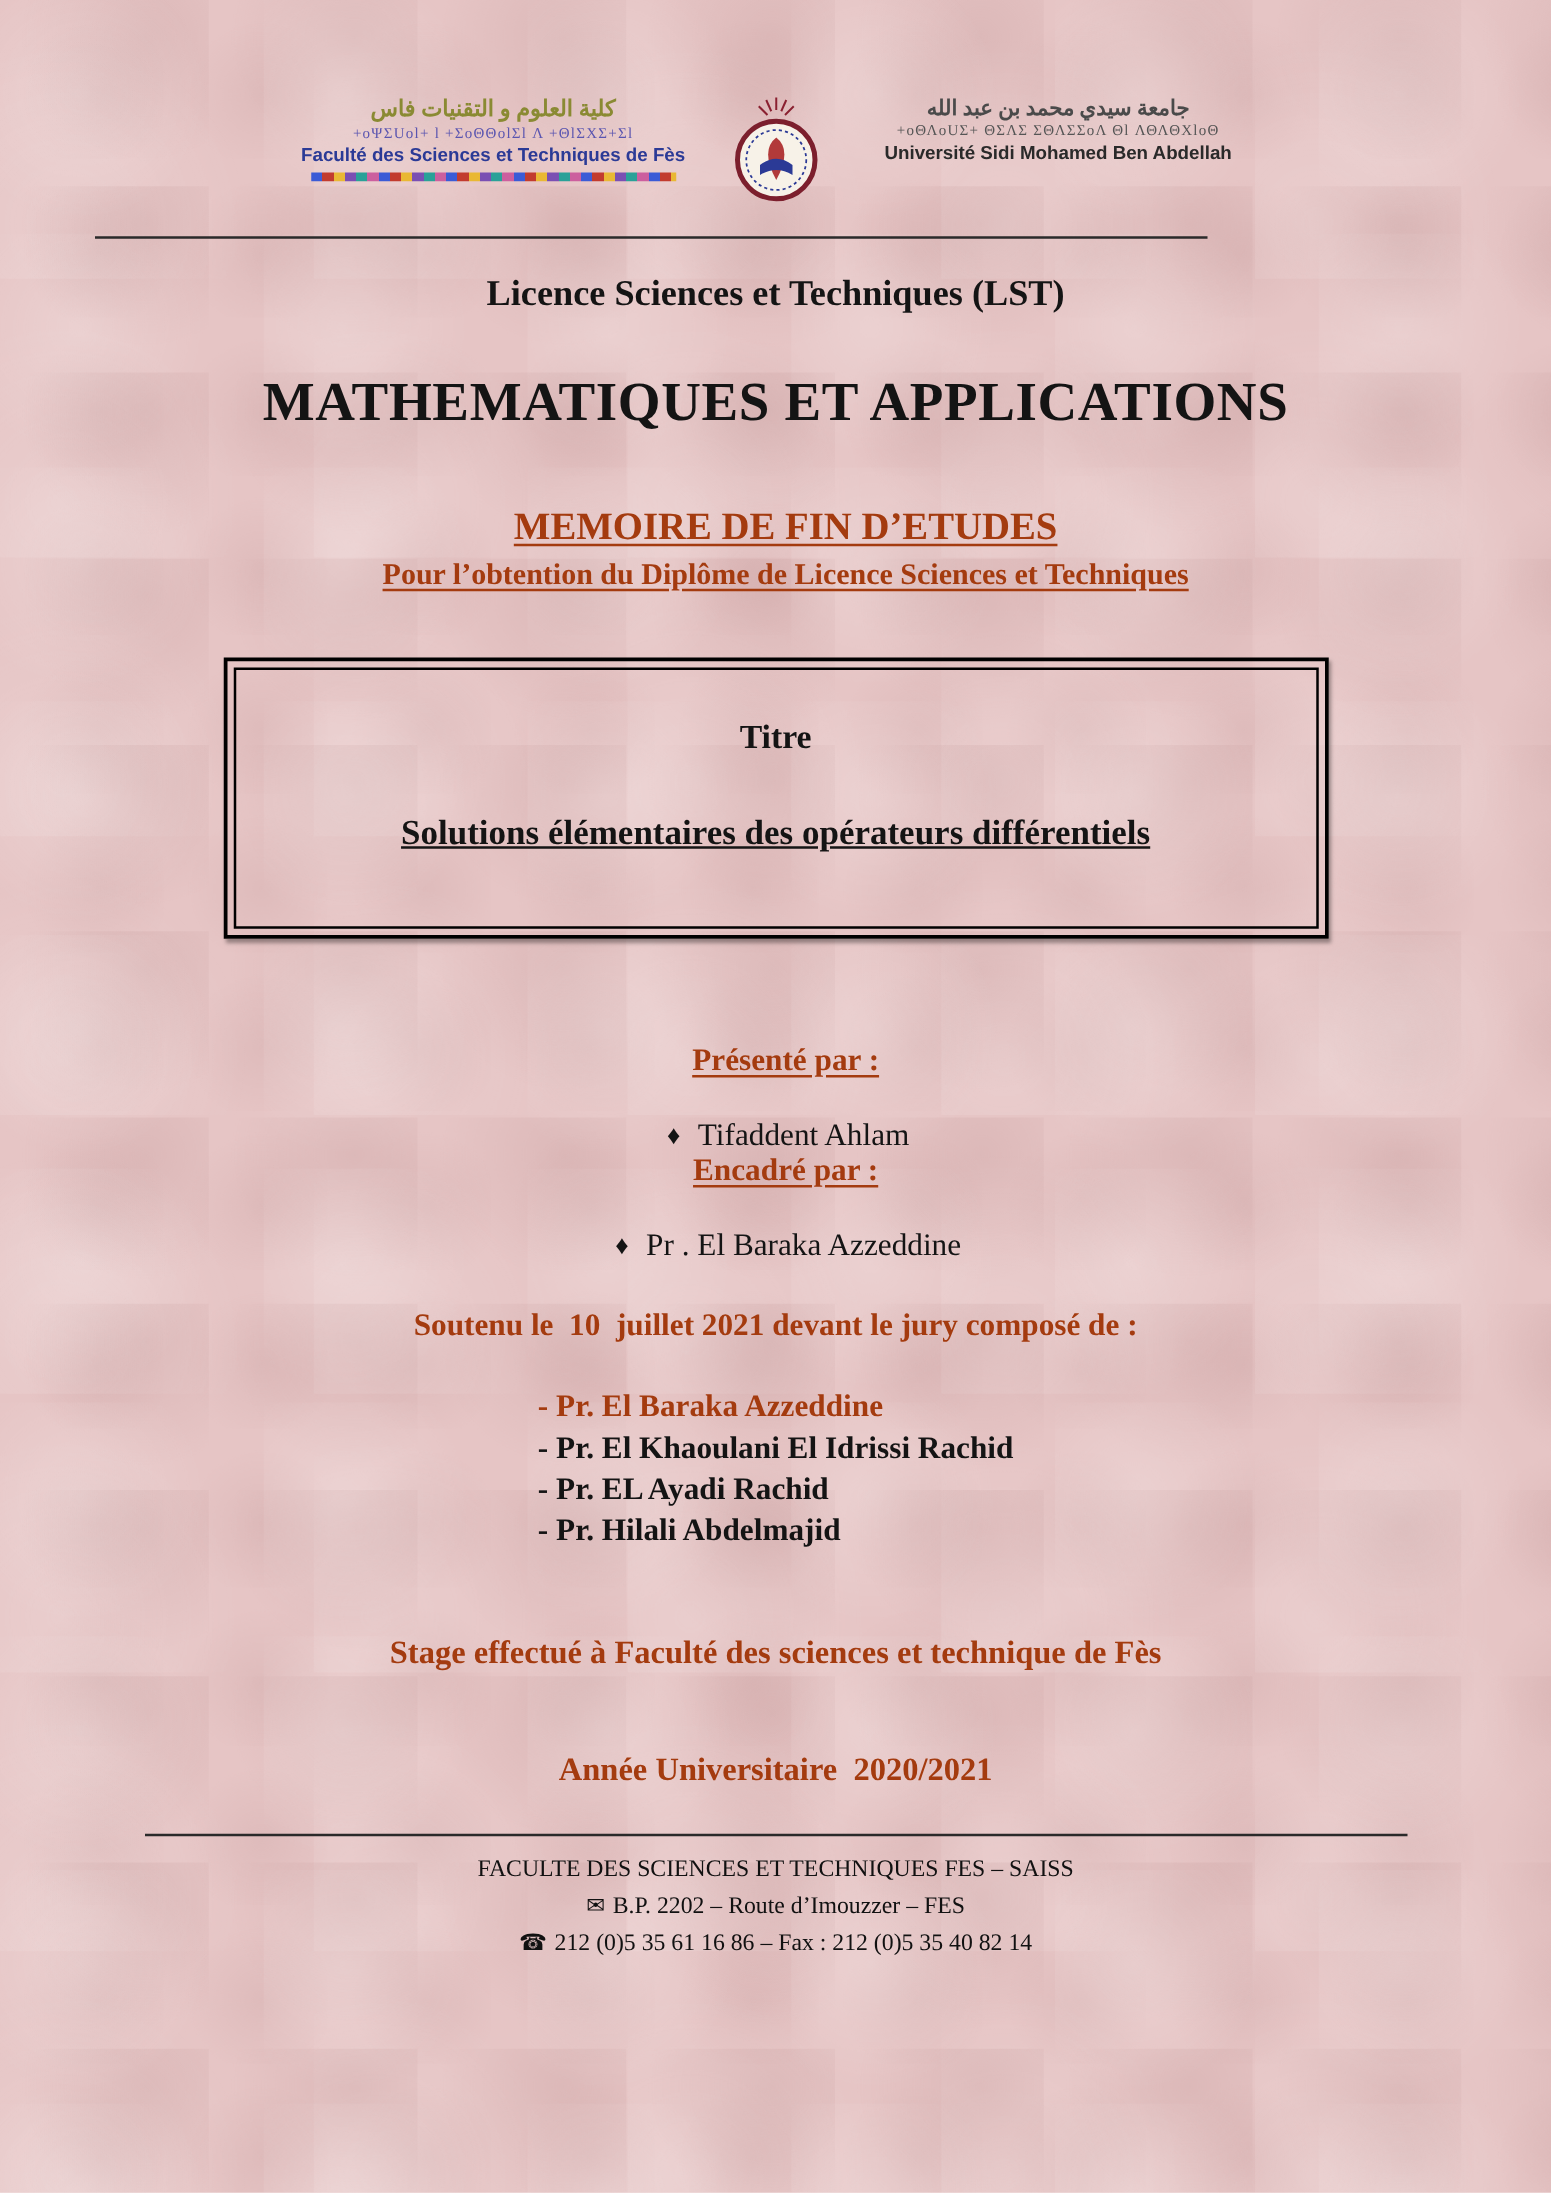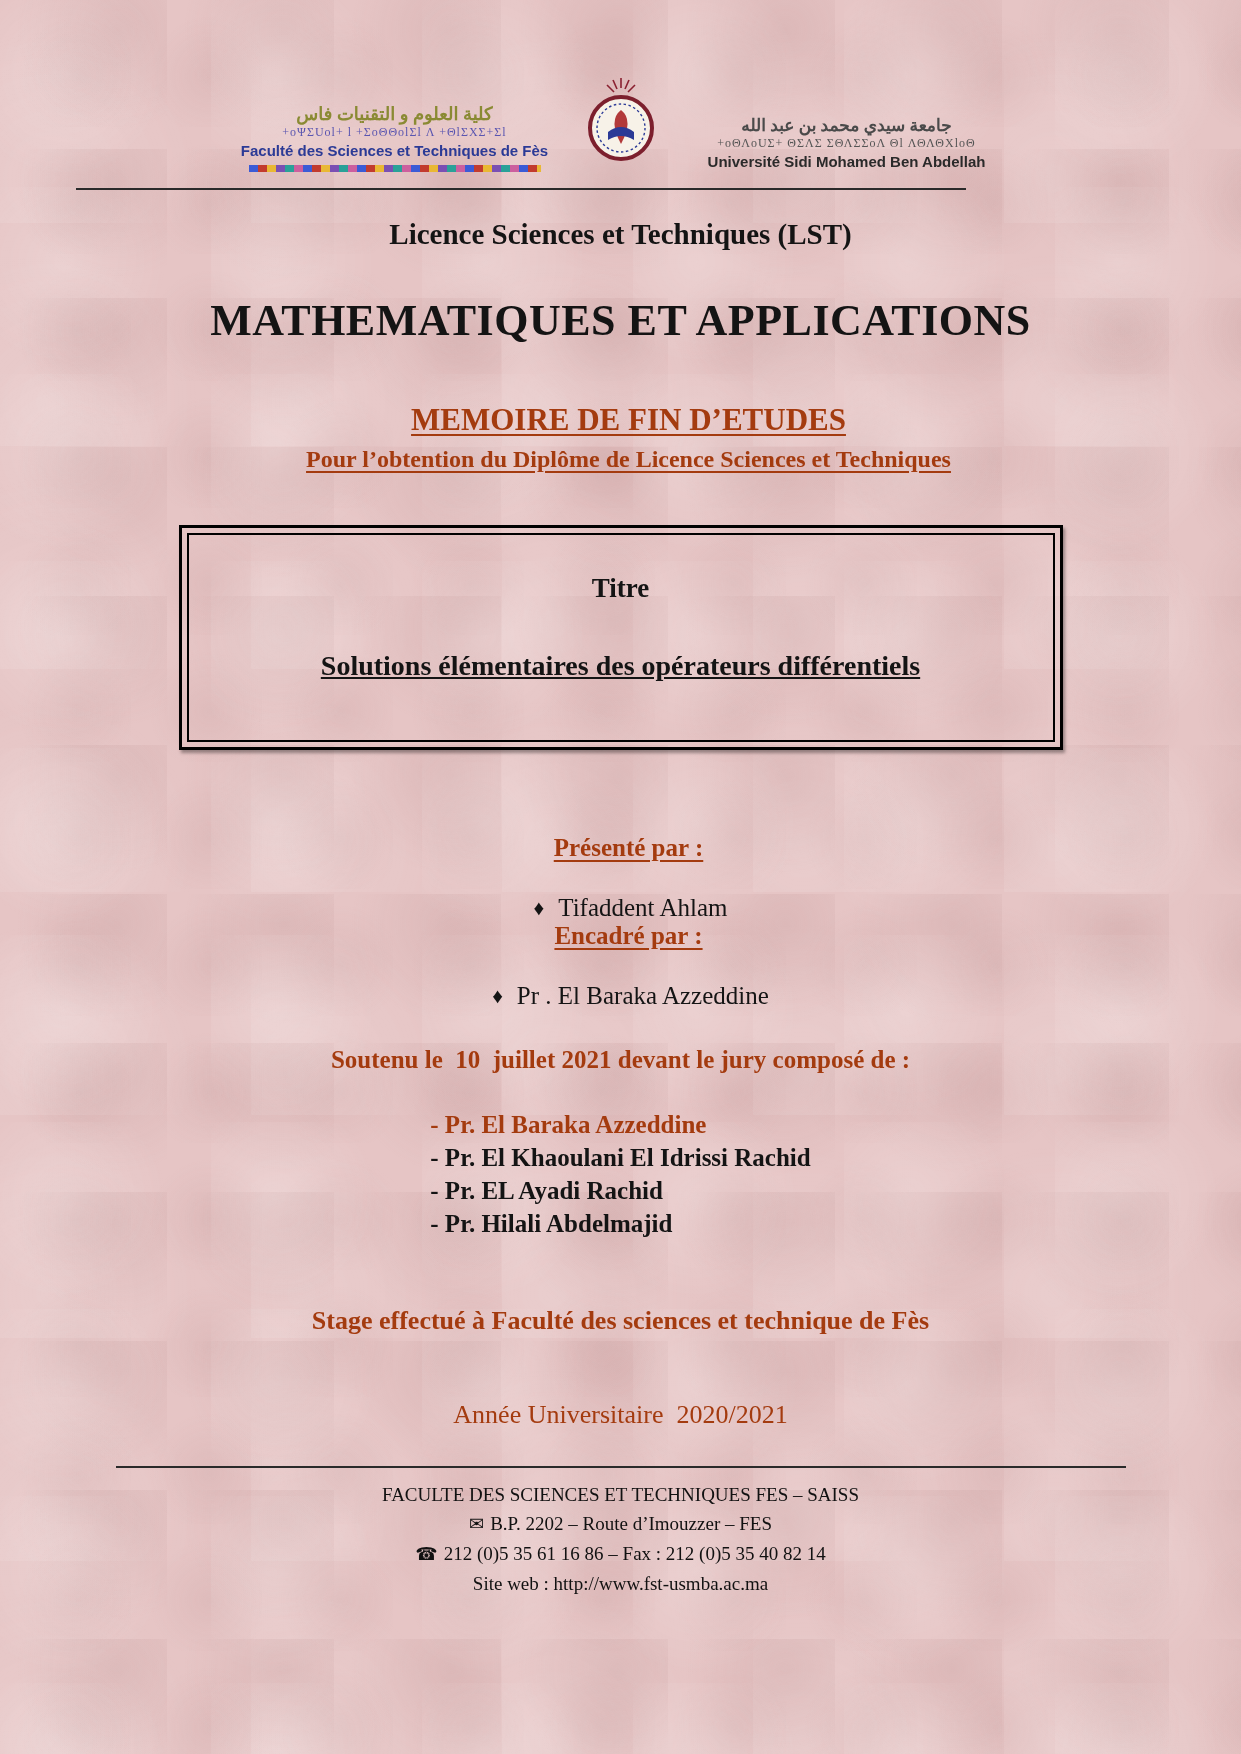--- a/index.html
+++ b/index.html
@@ -22,21 +22,21 @@
     background-image:
       radial-gradient(circle at 30% 40%, rgba(255,255,255,0.20), transparent 55%),
       radial-gradient(circle at 70% 20%, rgba(176,128,128,0.18), transparent 60%),
       radial-gradient(circle at 20% 80%, rgba(255,255,255,0.14), transparent 55%),
       radial-gradient(circle at 60% 60%, rgba(176,128,128,0.14), transparent 55%);
     background-size:211px 187px, 167px 149px, 251px 223px, 131px 127px;
   }
   
   .header{
     padding-top:76px;
-    display:flex;justify-content:center;align-items:flex-end;gap:36px;
+    display:flex;justify-content:center;align-items:flex-start;gap:36px;
   }
   .logo{width:310px;text-align:center;line-height:1.25;}
   .arabic-left{font-size:18px;color:#8a8a33;font-weight:bold;}
   .arabic-right{font-size:17px;color:#4a4a4a;font-weight:bold;}
   .tifinagh{font-size:12px;letter-spacing:1px;}
   .tif-left{color:#5a55b0;}
   .tif-right{color:#555;}
   .fac-name{
     font-family:"Liberation Sans","DejaVu Sans",sans-serif;
     font-size:15px;font-weight:bold;color:var(--faculty_blue);
@@ -84,21 +84,21 @@
   .section-label{margin-top:0;font-size:25px;font-weight:bold;}
   .presente{margin-top:84px;}
   .encadre{}
   .bullet-line{margin-top:32px;font-size:25px;font-weight:normal;margin-left:20px;}
   .diamond{font-size:21px;margin-right:14px;position:relative;top:-1px;}
   .defense{margin-top:36px;font-size:25px;font-weight:bold;}
   .jury-wrap{margin-top:34px;display:flex;justify-content:center;}
   .jury{text-align:left;}
   .jury-item{font-size:25px;font-weight:bold;line-height:1.32;}
   .internship{margin-top:66px;font-size:26px;font-weight:bold;}
-  .year{margin-top:64px;font-size:26px;font-weight:normal;}
+  .year{margin-top:64px;font-size:26px;font-weight:bold;}
   
   .footer{margin-top:12px;text-align:center;font-size:19px;line-height:1.55;color:#111;}
   .f-icon{font-size:18px;margin-right:6px;}
   .website-url{color:#111;text-decoration:none;}
 </style>
 </head>
 <body>
 
 <div class="page">
 
@@ -180,18 +180,15 @@
   <div class="rule-bottom"></div>
 
   <footer class="footer">
     <div>FACULTE DES SCIENCES ET TECHNIQUES FES – SAISS</div>
     <div>
       <span class="f-icon">✉</span><span>B.P. 2202 – Route d’Imouzzer – FES</span>
     </div>
     <div>
       <span class="f-icon">☎</span><span>212 (0)5 35 61 16 86 – Fax : 212 (0)5 35 40 82 14</span>
     </div>
-    <div>
-      <span>Site web : </span><a href="#" class="website-url">http://www.fst-usmba.ac.ma</a>
-    </div>
   </footer>
 
 </div>
 
 </body></html>

